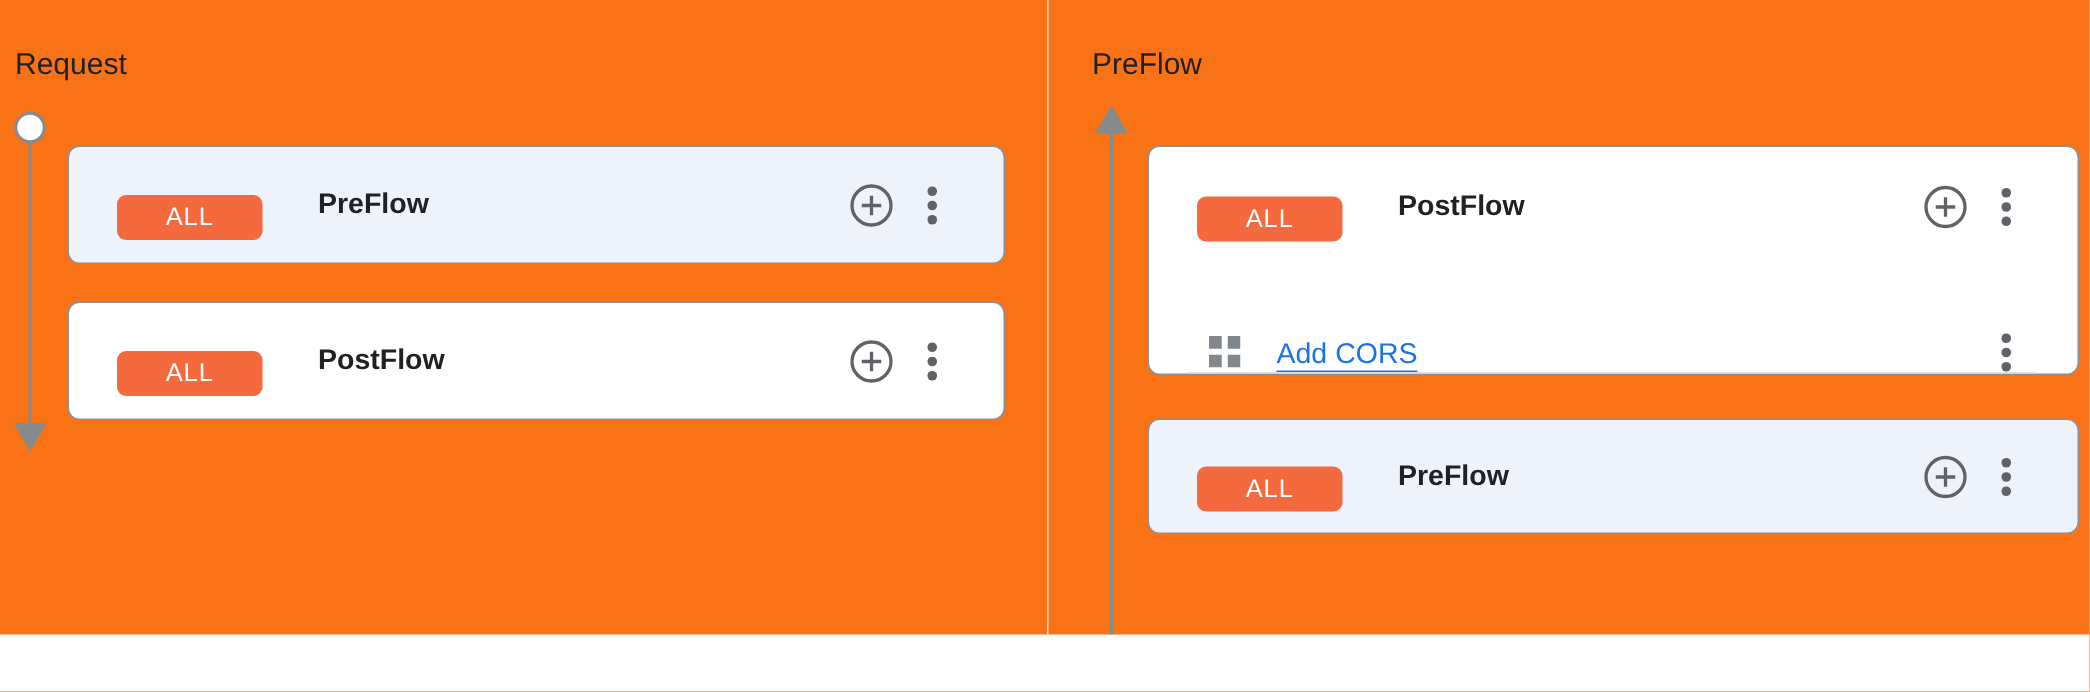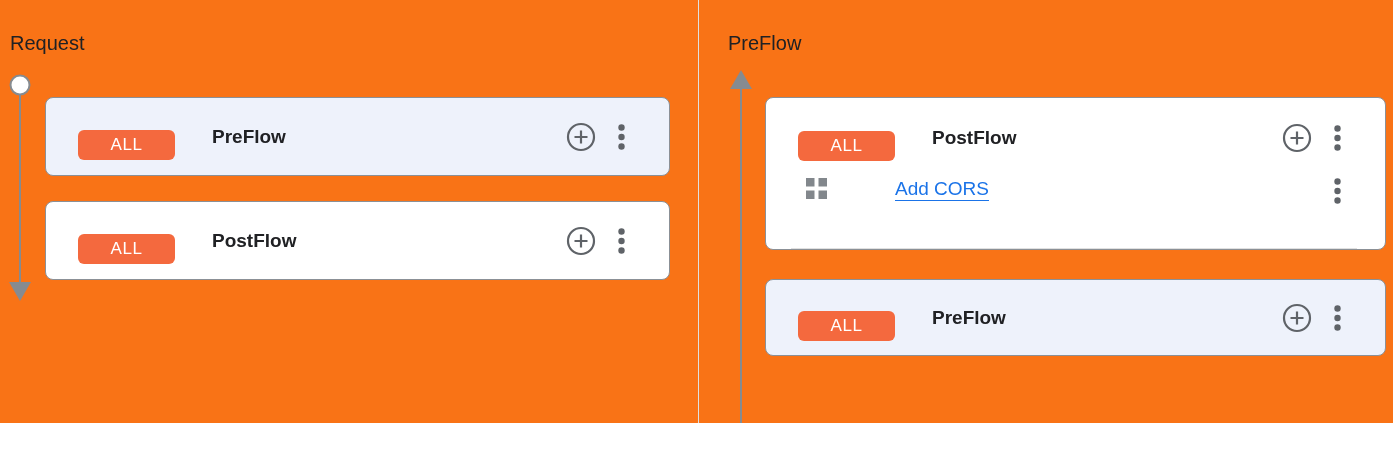--- a/index.html
+++ b/index.html
@@ -28,21 +28,21 @@
   .flow-card {
     display: flex; align-items: center;
     height: 79px; padding: 0 44px 0 32px;
     background: #fff; border: 1px solid #8b9096; border-radius: 8px;
   }
   .flow-card.highlighted { background: #eef2fb; }
   .panel-request .flow-card + .flow-card { margin-top: 25px; }
 
   .flow-group { background: #fff; border: 1px solid #8b9096; border-radius: 8px; }
   .flow-header { display: flex; align-items: center; height: 80px; padding: 0 44px 0 32px; }
-  .policy-row { display: flex; align-items: flex-start; height: 70px; padding: 0 44px 0 40px; gap: 44px; }
+  .policy-row { display: flex; align-items: flex-end; height: 70px; padding: 0 44px 0 40px; }
   .row-divider { height: 1px; background: #e0e0e0; margin: 0 28px 0 25px; }
   .flow-card.bottom-card { margin-top: 29px; height: 77px; }
 
   .badge {
     flex: none; display: flex; align-items: center; justify-content: center;
     width: 97px; height: 30px; border-radius: 6px;
     background: #f4693e; color: #fff; font-size: 17px; letter-spacing: 0.6px; margin-top: 16px;
   }
   .flow-name { margin-left: 37px; font-size: 19px; font-weight: 700; color: #202124; white-space: nowrap; }
 

